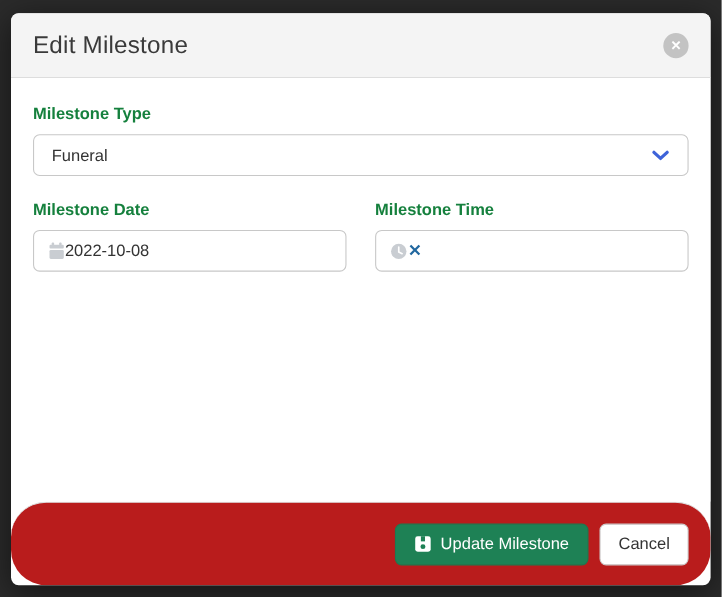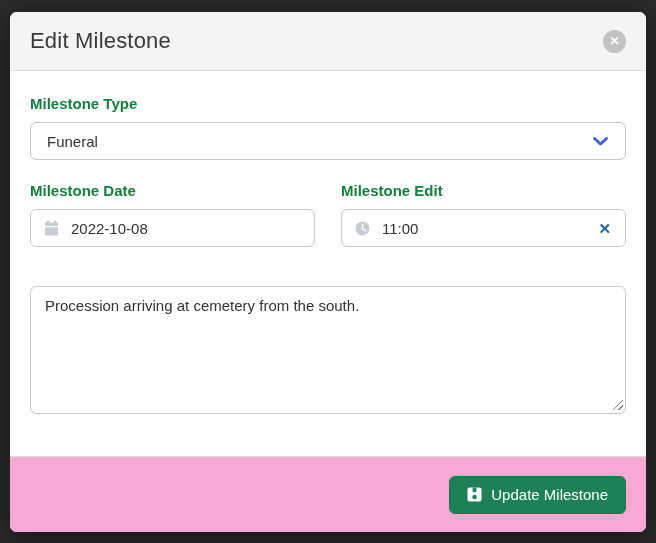--- a/index.html
+++ b/index.html
@@ -75,21 +75,21 @@
     column-gap: 26px;
     margin-bottom: 39px;
   }
   .input-group {
     height: 38px;
     border: 1px solid #c8c8c8;
     border-radius: 6px;
     background: #fff;
     display: flex; align-items: center;
     padding: 0 13px;
-    gap: 12px;
+    gap: 0;
   }
   .input-group input {
     border: none; outline: none; background: transparent;
     flex: 1 1 auto; min-width: 0;
     font-size: 15px; color: #333;
     font-family: inherit;
     padding: 0;
   }
   .clear-btn {
     border: none; background: none; padding: 0 1px;
@@ -112,25 +112,26 @@
   }
   .grip {
     position: absolute; right: 3px; bottom: 4px;
     width: 11px; height: 11px;
     background: repeating-linear-gradient(135deg, #8a8a8a 0 1px, transparent 1px 4px);
     clip-path: polygon(100% 0, 100% 100%, 0 100%);
     cursor: ns-resize;
   }
   .modal-footer {
     flex: 0 0 76px;
-    background: #f9a8d4;
+    background: #b91c1c;
     border-top: 1px solid #ddd;
     display: flex; align-items: center; justify-content: flex-end;
     gap: 10px;
     padding: 0 20px;
+    border-radius: 32px;
   }
   .btn-update {
     height: 38px;
     background: #1e8155;
     border: 1px solid #1b7a50;
     border-radius: 6px;
     color: #fff;
     font-size: 15px;
     font-family: inherit;
     display: flex; align-items: center; gap: 9px;
@@ -185,49 +186,45 @@
                 <rect x="9.8" y="0.5" width="2.2" height="3.4" rx="0.8"></rect>
                 <rect x="1" y="2.6" width="13" height="3.4" rx="1"></rect>
                 <rect x="1" y="7.2" width="13" height="8.2" rx="1.2"></rect>
               </g>
             </svg>
           </span>
           <input value="2022-10-08" style="">
         </div>
       </div>
       <div>
-        <label class="fld-label">Milestone Edit</label>
+        <label class="fld-label">Milestone Time</label>
         <div class="input-group">
           <span class="icon">
             <svg width="15" height="15" viewBox="0 0 15 15">
               <circle cx="7.5" cy="7.5" r="7" fill="#c9cdd2"></circle>
               <path d="M7.5 3.6 L7.5 8 L10.6 9.6" fill="none" stroke="#fff" stroke-width="1.5" stroke-linecap="round"></path>
             </svg>
           </span>
-          <input value="11:00" style="">
           <button class="clear-btn">
             <span>✕</span>
           </button>
         </div>
       </div>
     </div>
 
-    <div class="textarea-wrap">
-      <textarea class="description" spellcheck="false" style="">Procession arriving at cemetery from the south.</textarea>
-      <div class="grip"></div>
-    </div>
 
   </div>
 
   <div class="modal-footer">
     <button class="btn-update">
       <span class="icon">
         <svg width="15" height="15" viewBox="0 0 16 16">
           <rect x="0.5" y="0.5" width="15" height="15" rx="2.4" fill="#fff"></rect>
           <rect x="6" y="0.5" width="4" height="5" fill="#1e8155"></rect>
           <circle cx="8" cy="10.6" r="2.4" fill="#1e8155"></circle>
         </svg>
       </span>
       <span>Update Milestone</span>
     </button>
+    <button class="btn-cancel">Cancel</button>
   </div>
 
 </div>
 
 </body></html>

